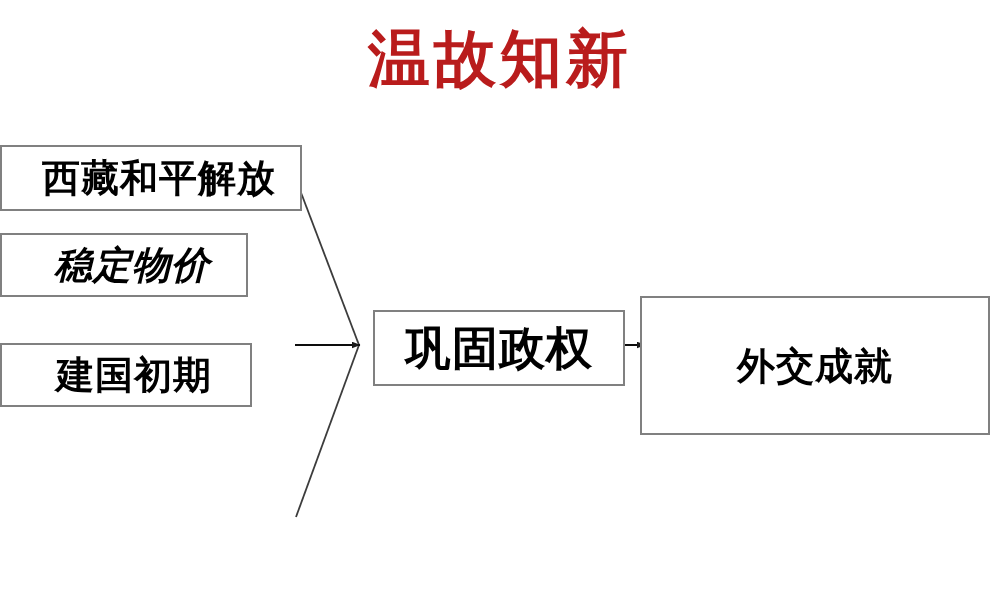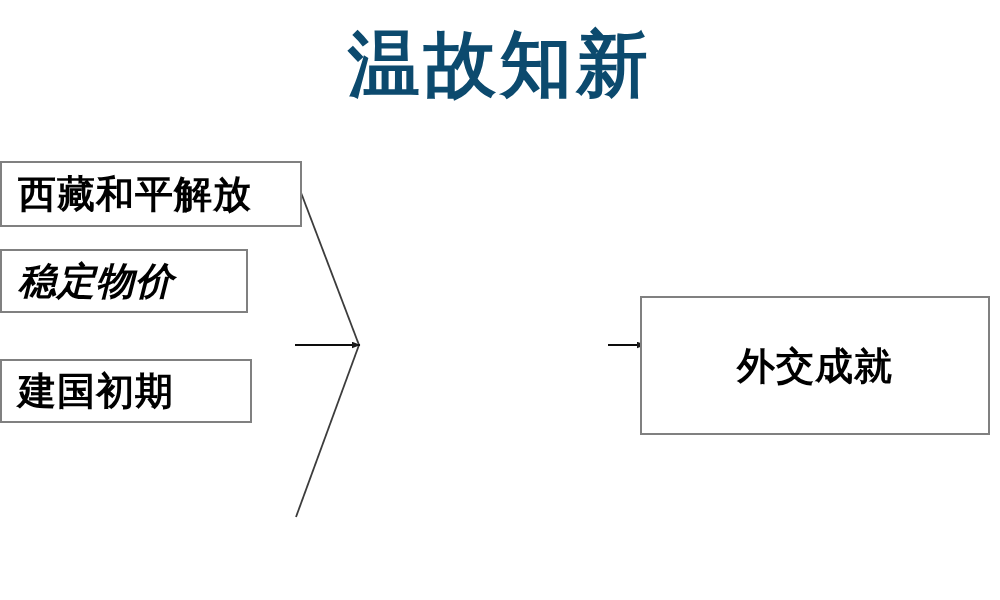--- a/index.html
+++ b/index.html
@@ -14,46 +14,45 @@
     background: #ffffff;
     overflow: hidden;
     font-family: "DejaVu Serif", "Liberation Serif", serif;
   }
   #title {
     position: absolute;
     left: 0;
     top: 26px;
     width: 1000px;
     text-align: center;
-    font-size: 72px;
+    font-size: 62px;
     line-height: 1.05;
     font-weight: bold;
-    color: #0c4a6e;
+    color: #b91c1c;
     letter-spacing: 4px;
     font-family: "DejaVu Serif", "Liberation Serif", serif;
     white-space: nowrap;
   }
   .node {
     position: absolute;
     box-sizing: border-box;
     border: 2px solid #808080;
     background: #ffffff;
     display: flex;
     align-items: center;
     color: #000000;
     font-weight: bold;
     font-family: "DejaVu Serif", "Liberation Serif", serif;
     line-height: 1.05;
   }
   .node-left {
-    justify-content: flex-start;
+    justify-content: center;
     padding-left: 16px;
     font-size: 38px;
     letter-spacing: 1px;
-    margin-top: 16px;
   }
   .node-center {
     justify-content: center;
     font-size: 46px;
     letter-spacing: 1px;
   }
   .node-right {
     justify-content: center;
     text-align: center;
     font-size: 38px;
@@ -108,18 +107,21 @@
 
   <div class="node node-left" id="box-prices">
     <span>稳定物价</span>
   </div>
 
   <div class="node node-left" id="box-land">
     <span>建国初期</span>
   </div>
 
 
+  <div class="node node-center" id="box-consol">
+    <span>巩固政权</span>
+  </div>
 
   <div class="node node-right" id="box-diplo">
     <span class="line1">外交成就</span>
   </div>
 
 </div>
 
 </body></html>

